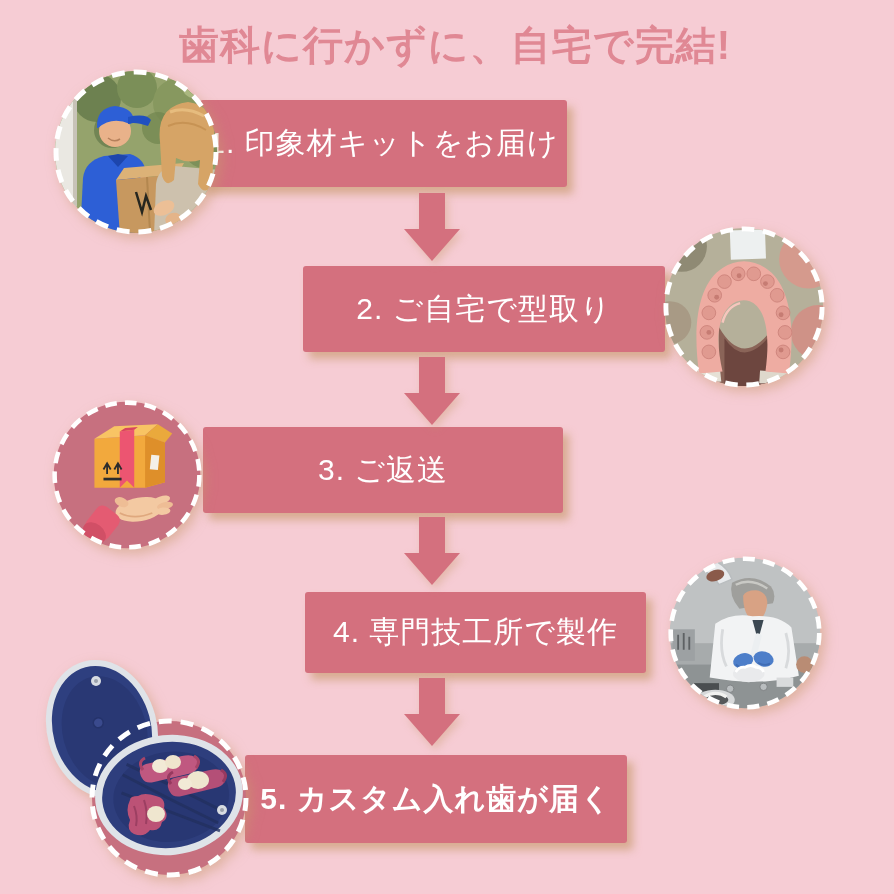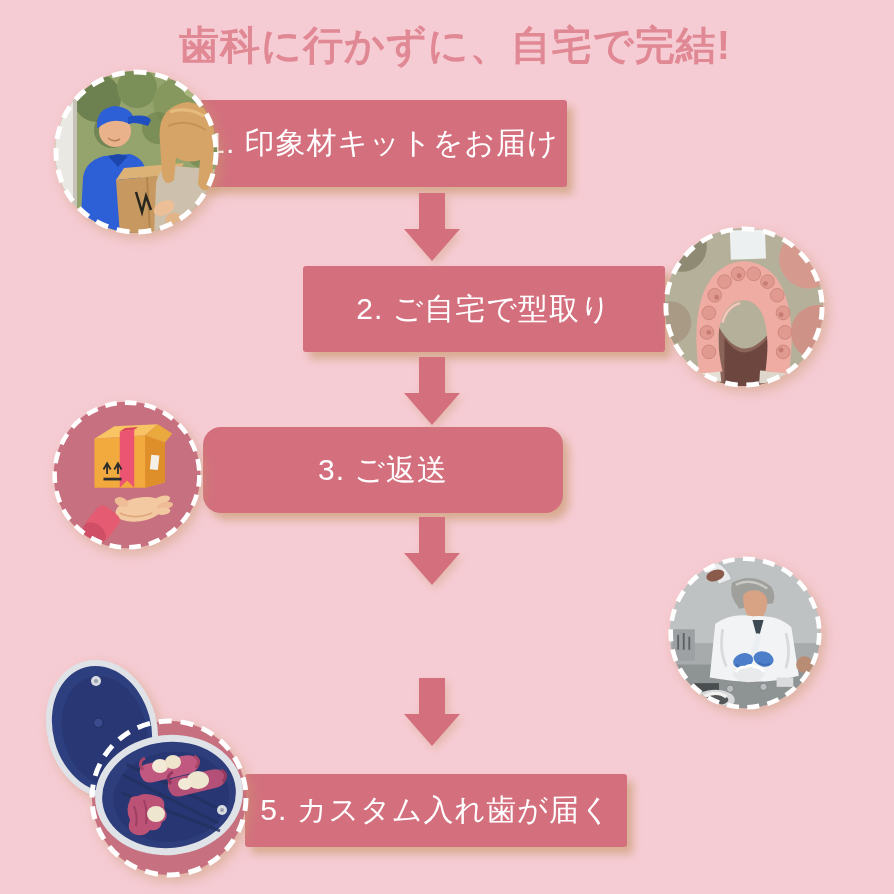--- a/index.html
+++ b/index.html
@@ -31,23 +31,23 @@
     font-size:30px;
     font-weight:500;
     letter-spacing:1px;
     border-radius:3px;
     box-shadow:6px 7px 9px rgba(199,154,109,0.65);
     z-index:1;
     white-space:nowrap;
   }
   .banner-1{left:200px;top:100px;width:367px;height:87px;}
   .banner-2{left:303px;top:266px;width:362px;height:86px;text-align:center;}
-  .banner-3{left:203px;top:427px;width:360px;height:86px;border-radius:18px;}
+  .banner-3{left:203px;top:427px;width:360px;height:86px;}
   .banner-4{left:305px;top:592px;width:341px;height:81px;}
-  .banner-5{left:245px;top:774px;width:382px;height:73px;}
+  .banner-5{left:245px;top:755px;width:382px;height:88px;font-weight:bold;}
   .arrow{
     position:absolute;
     width:56px;height:68px;
     z-index:1;
     filter:drop-shadow(3px 4px 4px rgba(199,154,109,0.4));
   }
   .arrow-1{left:404px;top:193px;}
   .arrow-2{left:404px;top:357px;}
   .arrow-3{left:404px;top:517px;}
   .arrow-4{left:404px;top:678px;}
@@ -66,20 +66,21 @@
 </head>
 <body>
 
 <div class="stage">
 
   <h1 class="title">歯科に行かずに、自宅で完結!</h1>
 
   <div class="banner banner-1">1. 印象材キットをお届け</div>
   <div class="banner banner-2">2. ご自宅で型取り</div>
   <div class="banner banner-3">3. ご返送</div>
+  <div class="banner banner-4">4. 専門技工所で製作</div>
   <div class="banner banner-5">5. カスタム入れ歯が届く</div>
 
   <svg class="arrow arrow-1" viewBox="0 0 56 68">
       <polygon points="15,0 41,0 41,36 56,36 28,68 0,36 15,36" fill="#d4707e"></polygon>
     </svg>
   <svg class="arrow arrow-2" viewBox="0 0 56 68">
       <polygon points="15,0 41,0 41,36 56,36 28,68 0,36 15,36" fill="#d4707e"></polygon>
     </svg>
   <svg class="arrow arrow-3" viewBox="0 0 56 68">
       <polygon points="15,0 41,0 41,36 56,36 28,68 0,36 15,36" fill="#d4707e"></polygon>

